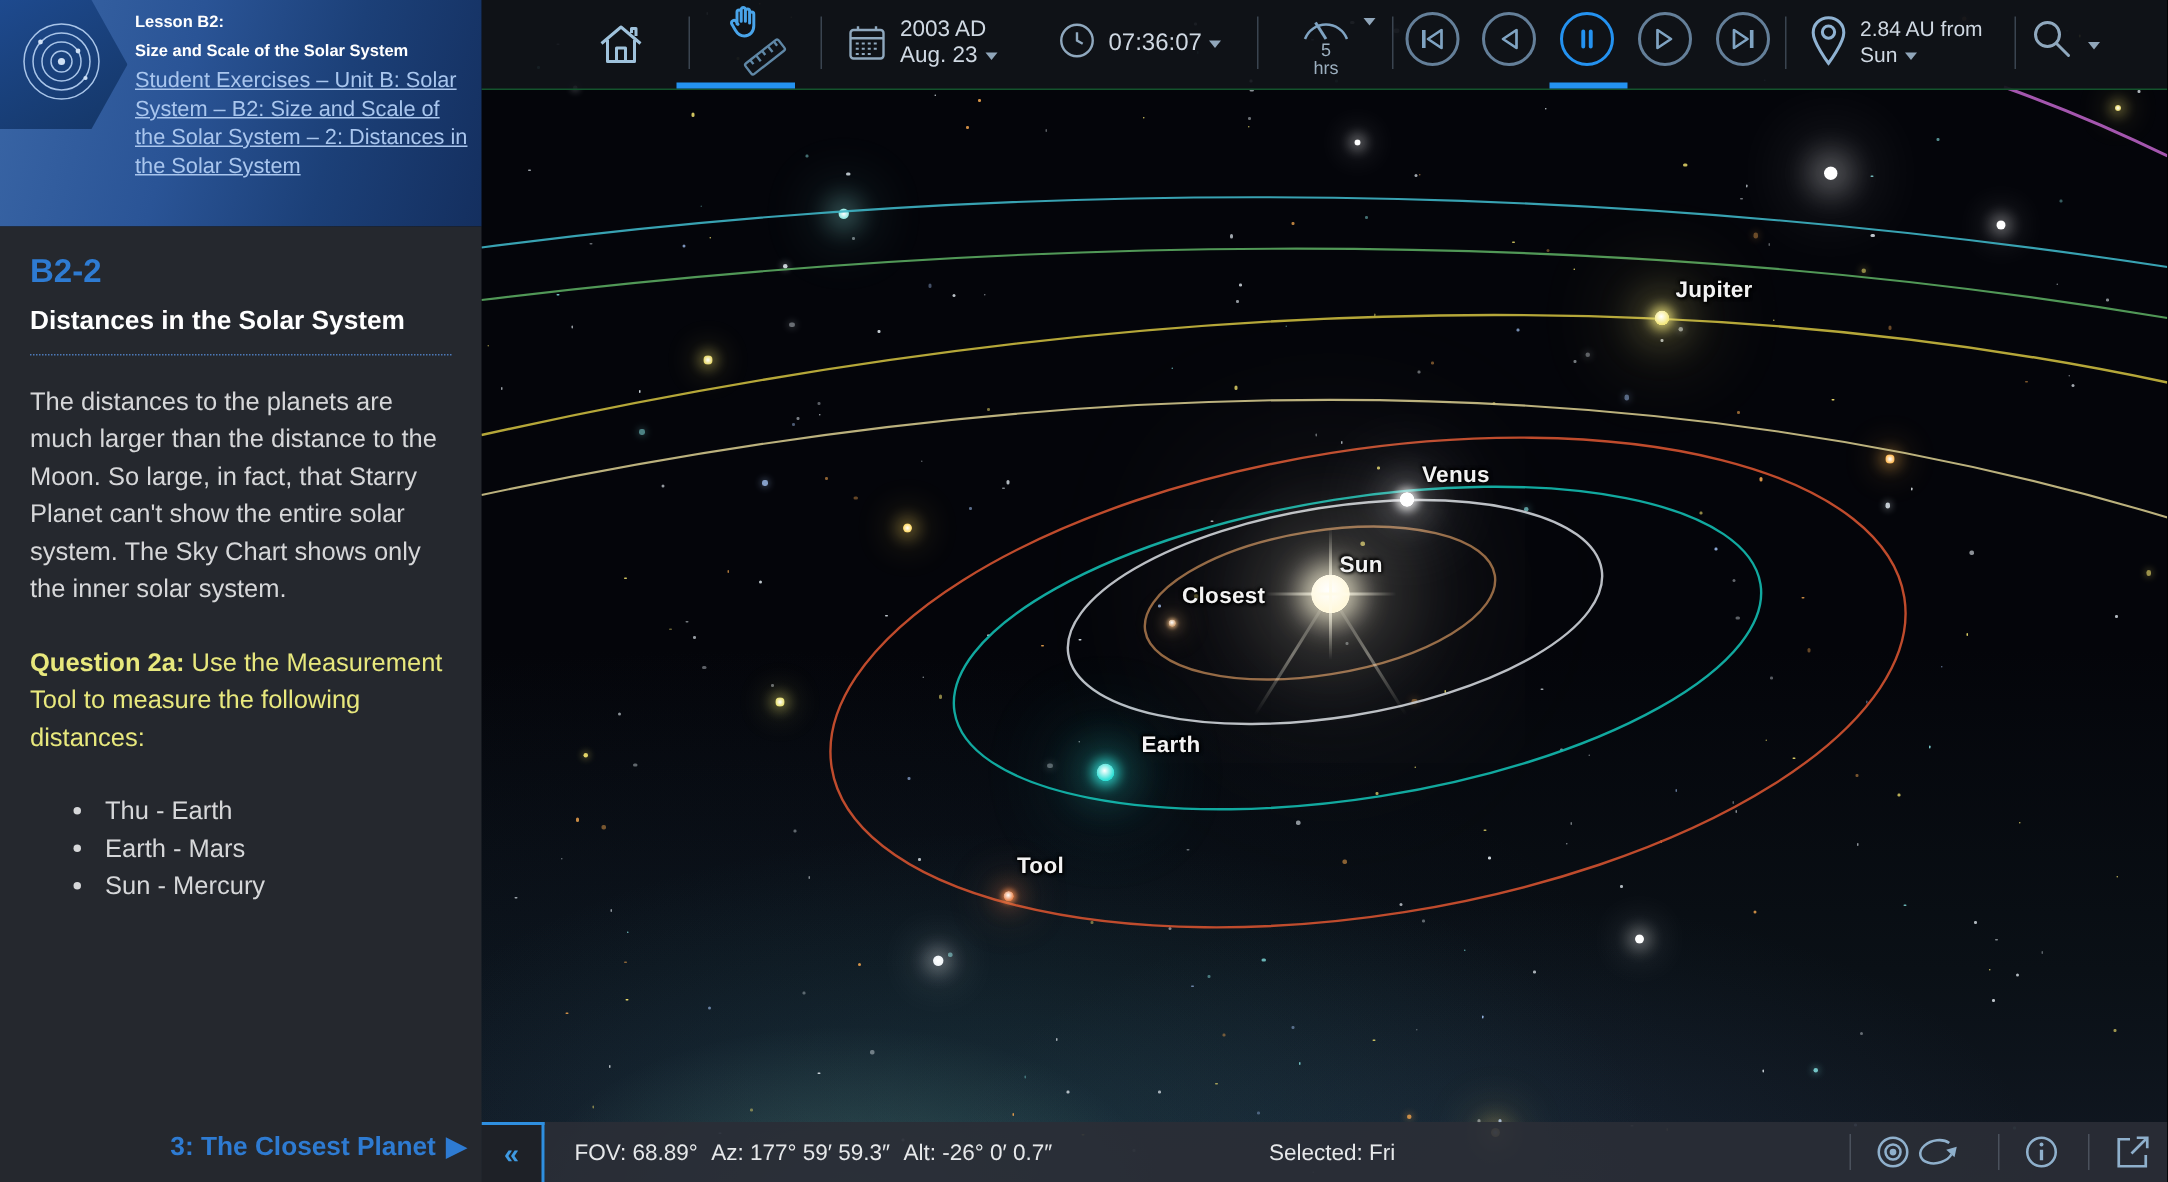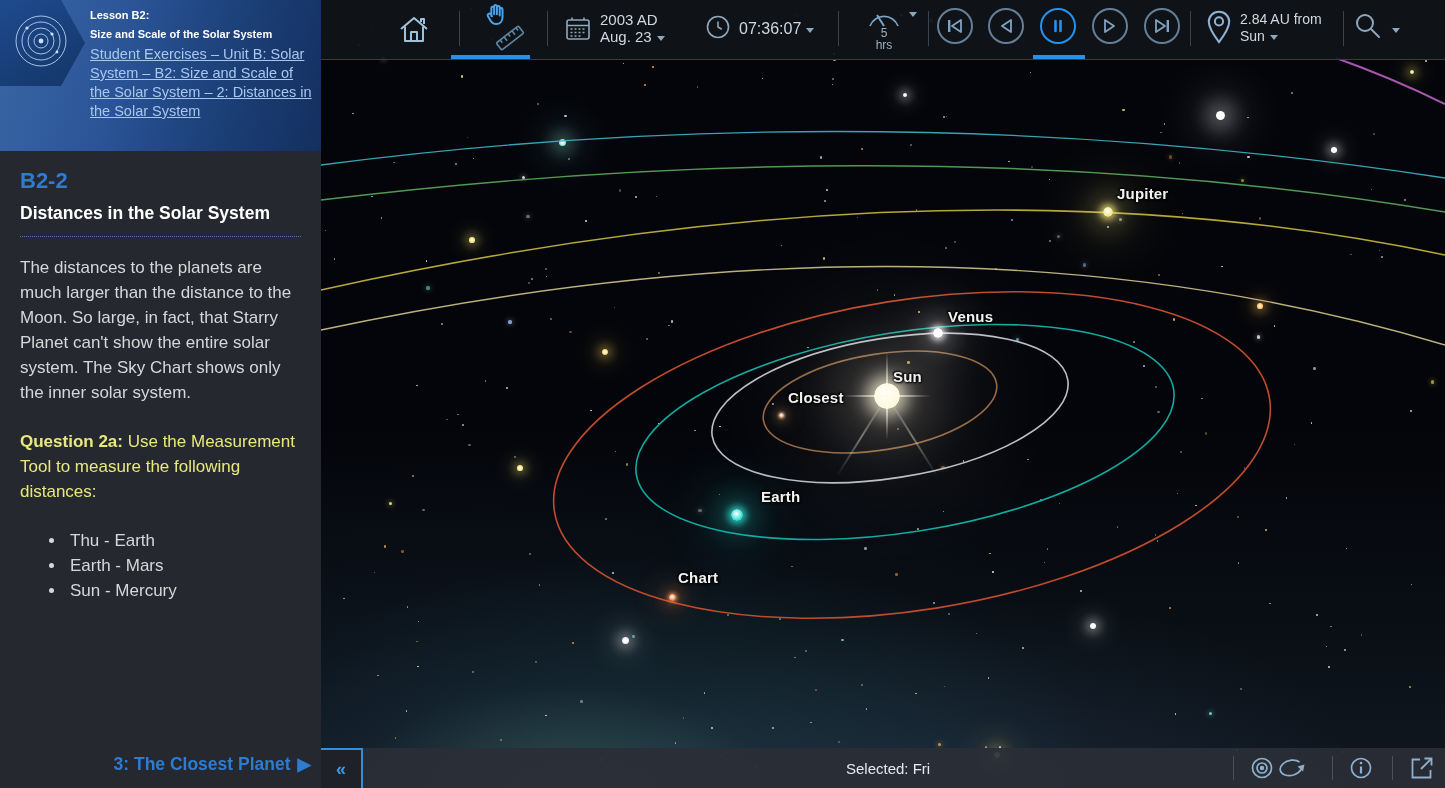--- a/index.html
+++ b/index.html
@@ -359,21 +359,21 @@
         <div class="ray" style="left: 886px; top: 396px; width: 2px; height: 95px; opacity: 0.4; background: linear-gradient(transparent, rgb(255, 251, 232) 50%, transparent); transform: rotate(32deg); transform-origin: center top;"></div>
         <div class="ray" style="left: 886px; top: 396px; width: 2px; height: 95px; opacity: 0.4; background: linear-gradient(transparent, rgb(255, 251, 232) 50%, transparent); transform: rotate(-32deg); transform-origin: center top;"></div>
         <span class="planet-label" style="left: 893px; top: 368px;">Sun</span>
         <div class="planet" style="left: 778.5px; top: 412.5px; width: 5px; height: 5px; background: radial-gradient(circle at 45% 40%, rgb(255, 255, 255), rgb(208, 160, 112) 65%); box-shadow: rgba(208, 160, 112, 0.8) 0px 0px 2.4px 0.96px, rgba(208, 160, 112, 0.267) 0px 0px 8px 3.6px, rgba(208, 160, 112, 0.118) 0px 0px 17.6px 8px;"></div>
         <span class="planet-label" style="left: 788px; top: 389px;">Closest</span>
         <div class="planet" style="left: 933px; top: 328px; width: 10px; height: 10px; background: radial-gradient(circle at 45% 40%, rgb(255, 255, 255), rgb(255, 255, 255) 65%); box-shadow: rgba(255, 255, 255, 0.8) 0px 0px 6.6px 2.64px, rgba(255, 255, 255, 0.267) 0px 0px 22px 9.9px, rgba(255, 255, 255, 0.118) 0px 0px 48.4px 22px;"></div>
         <span class="planet-label" style="left: 948px; top: 308px;">Venus</span>
         <div class="planet" style="left: 731px; top: 509px; width: 12px; height: 12px; background: radial-gradient(circle at 45% 40%, rgb(255, 255, 255), rgb(47, 224, 214) 65%); box-shadow: rgba(47, 224, 214, 0.8) 0px 0px 7.8px 3.12px, rgba(47, 224, 214, 0.267) 0px 0px 26px 11.7px, rgba(47, 224, 214, 0.118) 0px 0px 57.2px 26px;"></div>
         <span class="planet-label" style="left: 745px; top: 488px; margin-left: 16px;">Earth</span>
         <div class="planet" style="left: 668.5px; top: 593.5px; width: 7px; height: 7px; background: radial-gradient(circle at 45% 40%, rgb(255, 255, 255), rgb(232, 130, 74) 65%); box-shadow: rgba(232, 130, 74, 0.8) 0px 0px 3.9px 1.56px, rgba(232, 130, 74, 0.267) 0px 0px 13px 5.85px, rgba(232, 130, 74, 0.118) 0px 0px 28.6px 13px;"></div>
-        <span class="planet-label" style="left: 678px; top: 569px;">Chart</span>
+        <span class="planet-label" style="left: 678px; top: 569px;">Tool</span>
         <div class="planet" style="left: 1103px; top: 207px; width: 10px; height: 10px; background: radial-gradient(circle at 45% 40%, rgb(255, 255, 255), rgb(244, 232, 126) 65%); box-shadow: rgba(244, 232, 126, 0.8) 0px 0px 7.8px 3.12px, rgba(244, 232, 126, 0.267) 0px 0px 26px 11.7px, rgba(244, 232, 126, 0.118) 0px 0px 57.2px 26px;"></div>
         <span class="planet-label" style="left: 1117px; top: 185px;">Jupiter</span>
       </div>
   </div>
 
   <header class="toolbar">
 
     <div class="tb-icon" style="left:75px;top:12px;cursor:pointer">
       <svg width="36" height="36" viewBox="0 0 36 36">
           <g fill="none" stroke="#9fc2dc" stroke-width="2" stroke-linejoin="round">
@@ -501,20 +501,25 @@
             <path d="M19 19 L27 27" stroke-linecap="round"></path>
           </g>
         </svg>
     </div>
     <span class="dd" style="position:absolute;left:1066px;top:28px"></span>
   </header>
 
   <footer class="status-bar">
     <div class="collapse-btn">
       <span>«</span>
+    </div>
+    <div class="sb-text" style="left:62px">
+      <span>FOV: 68.89°</span>
+      <span>Az: 177° 59′ 59.3″</span>
+      <span>Alt: -26° 0′ 0.7″</span>
     </div>
     <div class="sb-text" style="left:525px">
       <span>Selected: Fri</span>
     </div>
 
     <div class="sb-div" style="left:912px"></div>
     <div class="sb-icon" style="left:928px">
       <svg width="26" height="26" viewBox="0 0 26 26">
           <g fill="none" stroke="#8fb0cc" stroke-width="1.7">
             <circle cx="13" cy="13" r="9.5"></circle>

